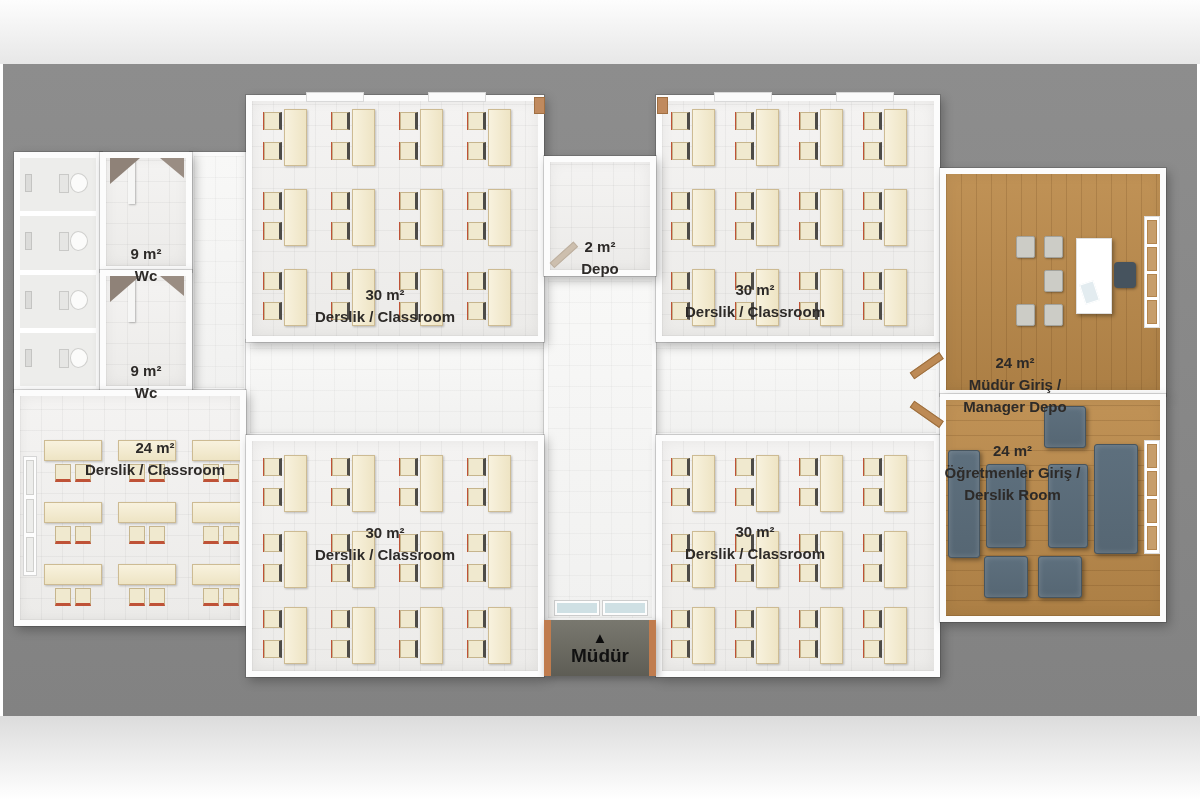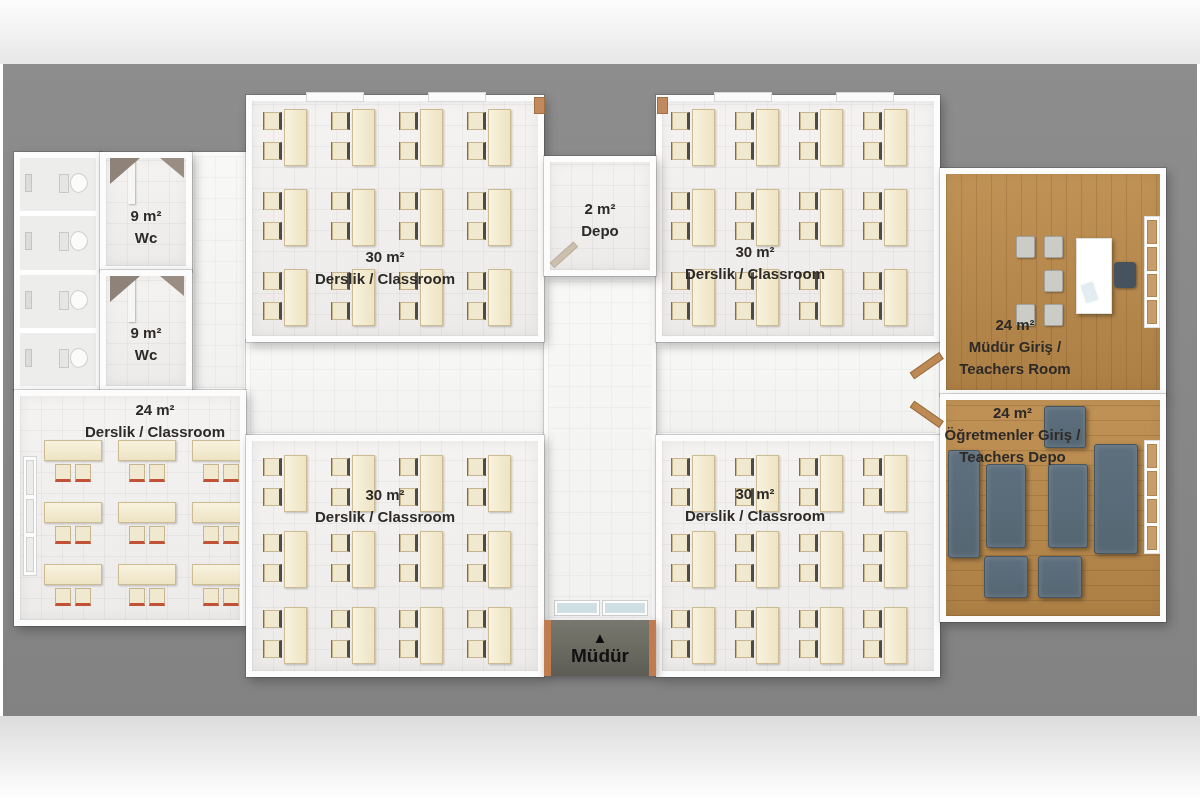--- a/index.html
+++ b/index.html
@@ -31,21 +31,21 @@
   .wood-v{background:
         repeating-linear-gradient(90deg, rgba(80,45,10,.16) 0 1px, transparent 1px 15px),
         linear-gradient(#c09256,#ac7f45);}
   .wood-h{background:
         repeating-linear-gradient(0deg, rgba(80,45,10,.16) 0 1px, transparent 1px 15px),
         linear-gradient(#c09256,#ac7f45);}
   .inner{position:absolute;left:0;top:0;right:0;bottom:0;overflow:hidden;}
 
   
   .room-label{position:absolute;z-index:5;text-align:center;color:#2d2a28;
-              font-weight:700;font-size:15px;line-height:22px;}
+              font-weight:700;font-size:15px;line-height:22px;margin-top:38px;}
   .watermark{position:absolute;left:320px;top:364px;width:560px;z-index:4;
              text-align:center;font-size:54px;font-weight:400;letter-spacing:1px;
              color:#d2d2d2;opacity:.6;}
 
   
   .unit-v{position:absolute;width:44px;height:58px;}
   .unit-h{position:absolute;width:58px;height:42px;}
   .sch{position:absolute;width:14px;height:16px;background:#f0e9cf;border:1px solid #c6b58d;
        border-right:3px solid #4d4b47;box-shadow:-1px 0 0 #bf5237;}
   .sdesk{position:absolute;left:20px;top:0;width:21px;height:55px;
@@ -562,21 +562,21 @@
     <div>30 m²</div>
     <div>Derslik  / Classroom</div>
   </div>
   <div class="room-label" style="left:640px;top:483px;width:230px;">
     <div>30 m²</div>
     <div>Derslik  / Classroom</div>
   </div>
   <div class="room-label" style="left:920px;top:314px;width:190px;">
     <div>24 m²</div>
     <div>Müdür Giriş /</div>
-    <div>Teachers Room</div>
+    <div>Manager Depo</div>
   </div>
   <div class="room-label" style="left:915px;top:402px;width:195px;">
     <div>24 m²</div>
     <div>Öğretmenler Giriş /</div>
-    <div>Teachers Depo</div>
+    <div>Derslik Room</div>
   </div>
 
 </div>
 
 </body></html>

